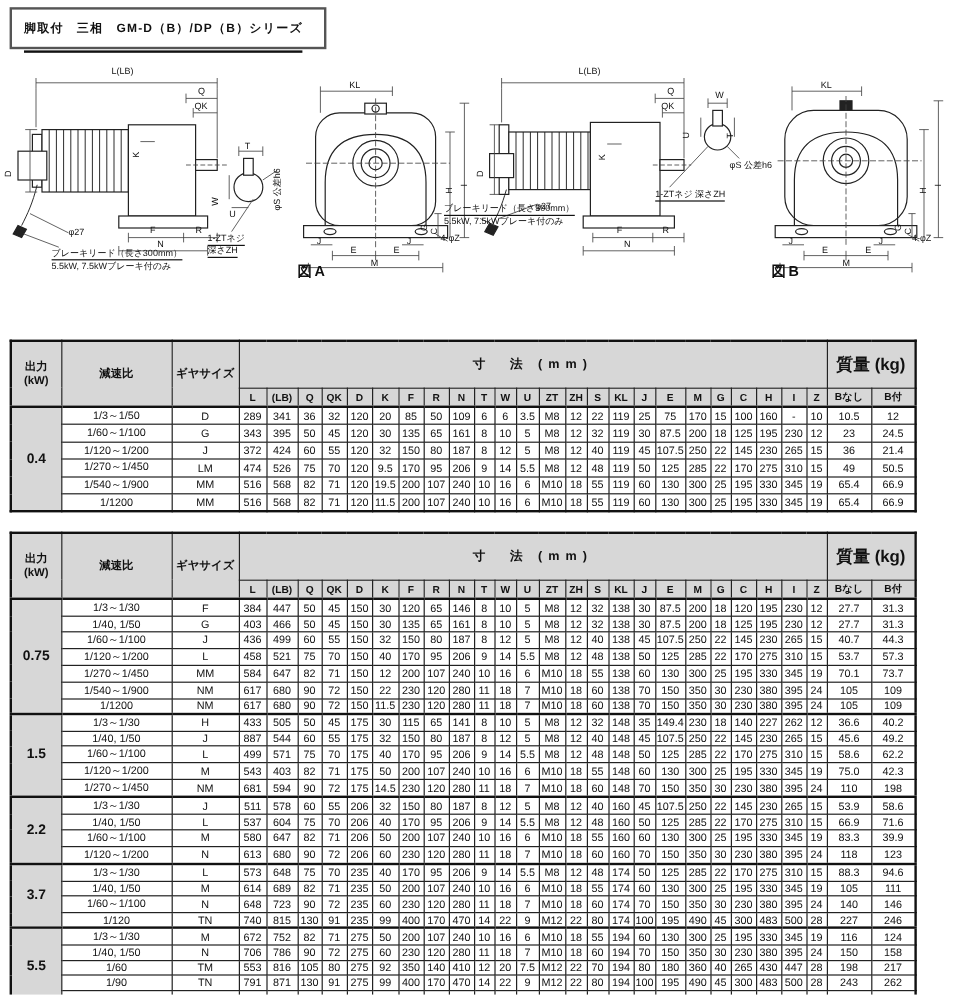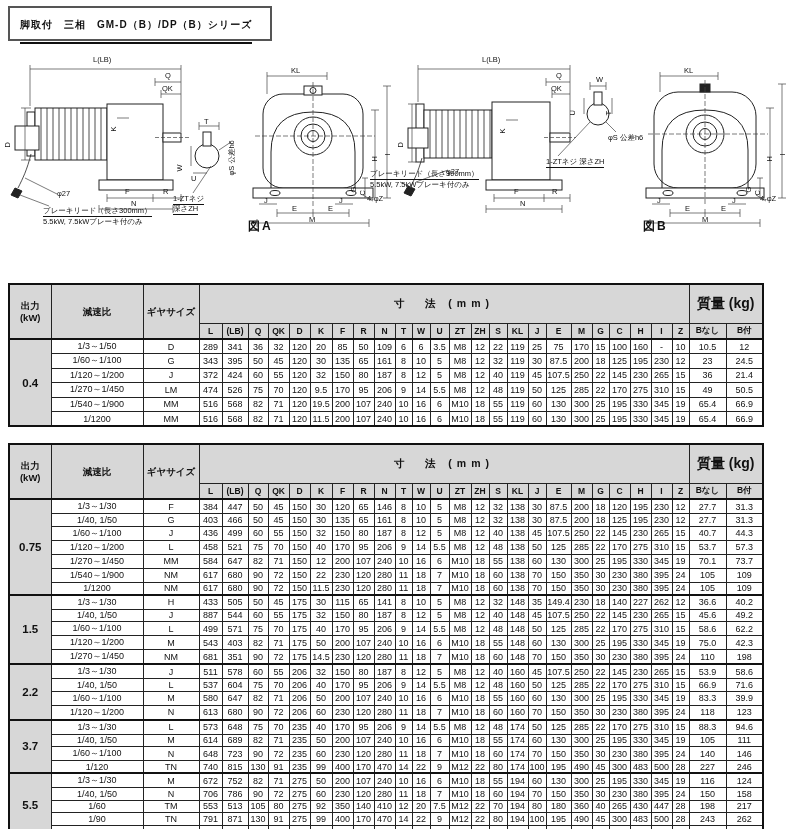--- a/index.html
+++ b/index.html
@@ -896,21 +896,21 @@
           <td>330</td>
           <td>345</td>
           <td>19</td>
           <td>75.0</td>
           <td>42.3</td>
         </tr>
         <tr>
           <td class="ratio">1/270～1/450</td>
           <td>NM</td>
           <td>681</td>
-          <td>351</td>
+          <td>594</td>
           <td>90</td>
           <td>72</td>
           <td>175</td>
           <td>14.5</td>
           <td>230</td>
           <td>120</td>
           <td>280</td>
           <td>11</td>
           <td>18</td>
           <td>7</td>
@@ -1229,21 +1229,21 @@
           <td>380</td>
           <td>395</td>
           <td>24</td>
           <td>150</td>
           <td>158</td>
         </tr>
         <tr>
           <td class="ratio">1/60</td>
           <td>TM</td>
           <td>553</td>
-          <td>513</td>
+          <td>816</td>
           <td>105</td>
           <td>80</td>
           <td>275</td>
           <td>92</td>
           <td>350</td>
           <td>140</td>
           <td>410</td>
           <td>12</td>
           <td>20</td>
           <td>7.5</td>

